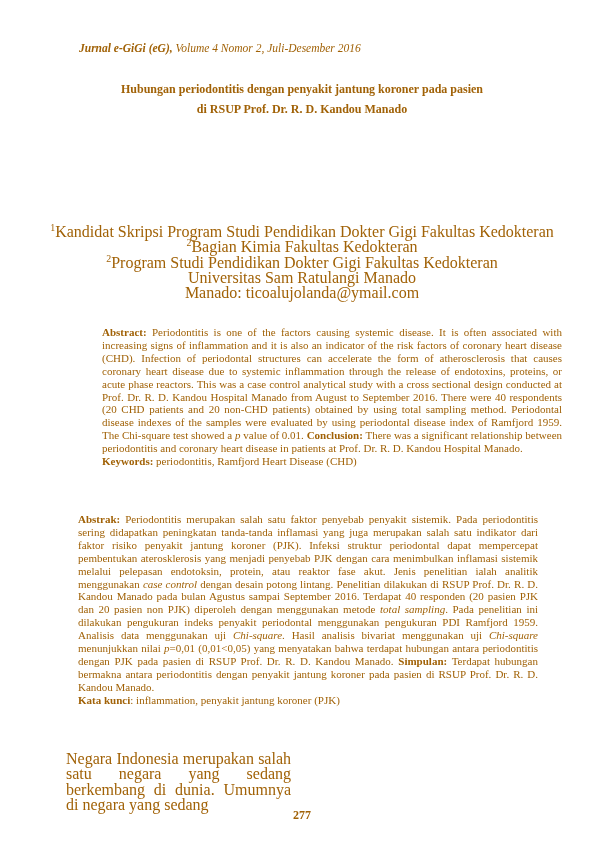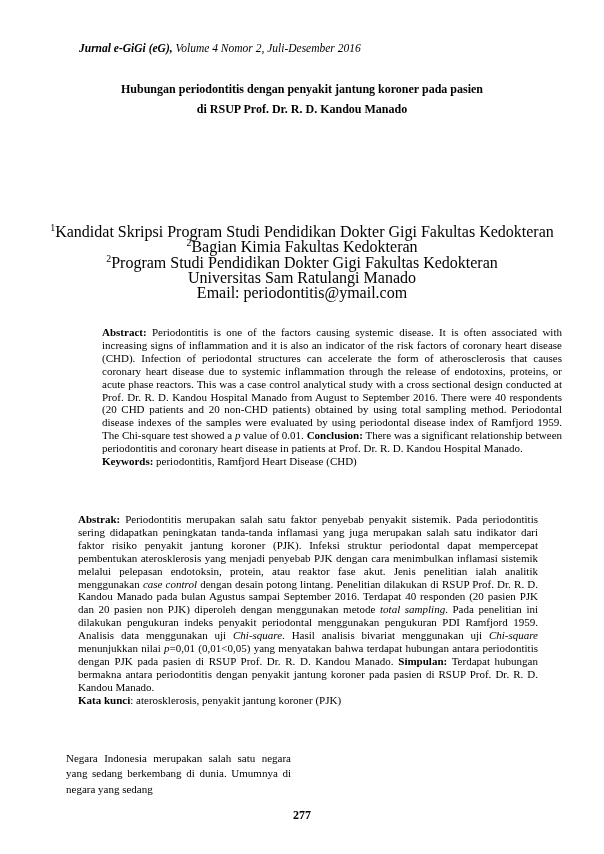--- a/index.html
+++ b/index.html
@@ -2,21 +2,21 @@
 <html><head>
 <meta charset="utf-8">
 <style>
   * { box-sizing: border-box; }
   html, body { margin: 0; padding: 0; background: #ffffff; }
   .page {
     position: relative;
     width: 604px;
     height: 854px;
     background: #ffffff;
-    color: #000000;
+    color: #a16207;
     font-family: "Liberation Serif", serif;
     overflow: hidden;
   }
   .b  { font-weight: 700; }
   .i  { font-style: italic; }
   .bi { font-weight: 700; font-style: italic; }
 
   .running-head {
     position: absolute;
     left: 79px;
@@ -66,21 +66,21 @@
   .abstract-en { top: 326px; margin-left: 24px; }
   .abstract-id { top: 513px; }
 
   .body-columns {
     position: absolute;
     left: 66px;
     top: 751px;
     width: 474px;
     display: flex;
     gap: 40px;
-    font-size: 11px;
+    font-size: 16px;
     line-height: 15.3px;
     text-align: justify;
   }
   .column { width: 225px; }
 
   .page-number {
     position: absolute;
     left: 0; right: 0;
     top: 808px;
     text-align: center;
@@ -99,31 +99,31 @@
     <span>Hubungan periodontitis dengan penyakit jantung koroner pada pasien</span><br>
     <span>di RSUP Prof. Dr. R. D. Kandou Manado</span>
   </h1>
 
 
   <div class="affiliations">
       <div><sup>1</sup><span>Kandidat Skripsi Program Studi Pendidikan Dokter Gigi Fakultas Kedokteran</span></div>
       <div><sup>2</sup><span>Bagian Kimia Fakultas Kedokteran</span></div>
       <div><sup>2</sup><span>Program Studi Pendidikan Dokter Gigi Fakultas Kedokteran</span></div>
       <div><span>Universitas Sam Ratulangi Manado</span></div>
-      <div><span>Email: periodontitis@ymail.com</span></div>
+      <div><span>Manado: ticoalujolanda@ymail.com</span></div>
     </div>
 
   <div class="abstract-block abstract-en">
     <p><span class="b">Abstract:</span><span> Periodontitis is one of the factors causing systemic disease. It is often associated with increasing signs of inflammation and it is also an indicator of the risk factors of coronary heart disease (CHD). Infection of periodontal structures can accelerate the form of atherosclerosis that causes coronary heart disease due to systemic inflammation through the release of endotoxins, proteins, or acute phase reactors. This was a case control analytical study with a cross sectional design conducted at Prof. Dr. R. D. Kandou Hospital Manado from August to September 2016. There were 40 respondents (20 CHD patients and 20 non-CHD patients) obtained by using total sampling method. Periodontal disease indexes of the samples were evaluated by using periodontal disease index of Ramfjord 1959. The Chi-square test showed a </span><span class="i">p</span><span> value of 0.01. </span><span class="b">Conclusion:</span><span> There was a significant relationship between periodontitis and coronary heart disease in patients at Prof. Dr. R. D. Kandou Hospital Manado.</span></p>
     <p><span class="b">Keywords:</span><span> periodontitis, Ramfjord Heart Disease (CHD)</span></p>
   </div>
 
   <div class="abstract-block abstract-id">
     <p><span class="b">Abstrak:</span><span> Periodontitis merupakan salah satu faktor penyebab penyakit sistemik. Pada periodontitis sering didapatkan peningkatan tanda-tanda inflamasi yang juga merupakan salah satu indikator dari faktor risiko penyakit jantung koroner (PJK). Infeksi struktur periodontal dapat mempercepat pembentukan aterosklerosis yang menjadi penyebab PJK dengan cara menimbulkan inflamasi sistemik melalui pelepasan endotoksin, protein, atau reaktor fase akut. Jenis penelitian ialah analitik menggunakan </span><span class="i">case control</span><span> dengan desain potong lintang. Penelitian dilakukan di RSUP Prof. Dr. R. D. Kandou Manado pada bulan Agustus sampai September 2016. Terdapat 40 responden (20 pasien PJK dan 20 pasien non PJK) diperoleh dengan menggunakan metode </span><span class="i">total sampling</span><span>. Pada penelitian ini dilakukan pengukuran indeks penyakit periodontal menggunakan pengukuran PDI Ramfjord 1959. Analisis data menggunakan uji </span><span class="i">Chi-square</span><span>. Hasil analisis bivariat menggunakan uji </span><span class="i">Chi-square</span><span> menunjukkan nilai </span><span class="i">p</span><span>=0,01 (0,01&lt;0,05) yang menyatakan bahwa terdapat hubungan antara periodontitis dengan PJK pada pasien di RSUP Prof. Dr. R. D. Kandou Manado. </span><span class="b">Simpulan:</span><span> Terdapat hubungan bermakna antara periodontitis dengan penyakit jantung koroner pada pasien di RSUP Prof. Dr. R. D. Kandou Manado.</span></p>
-    <p><span class="b">Kata kunci</span><span>: aterosklerosis, penyakit jantung koroner (PJK)</span></p>
+    <p><span class="b">Kata kunci</span><span>: inflammation, penyakit jantung koroner (PJK)</span></p>
   </div>
 
   <div class="body-columns">
     <div class="column">Negara Indonesia merupakan salah satu negara yang sedang berkembang di dunia. Umumnya di negara yang sedang</div>
   </div>
 
   <div class="page-number">277</div>
 
 </div>
 

